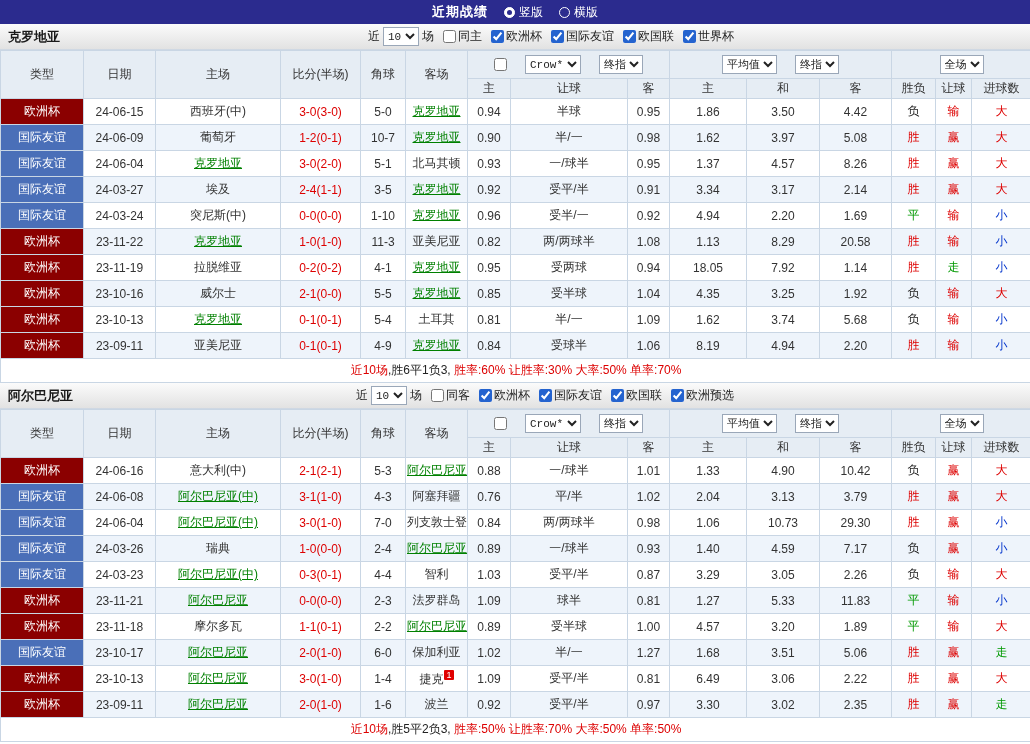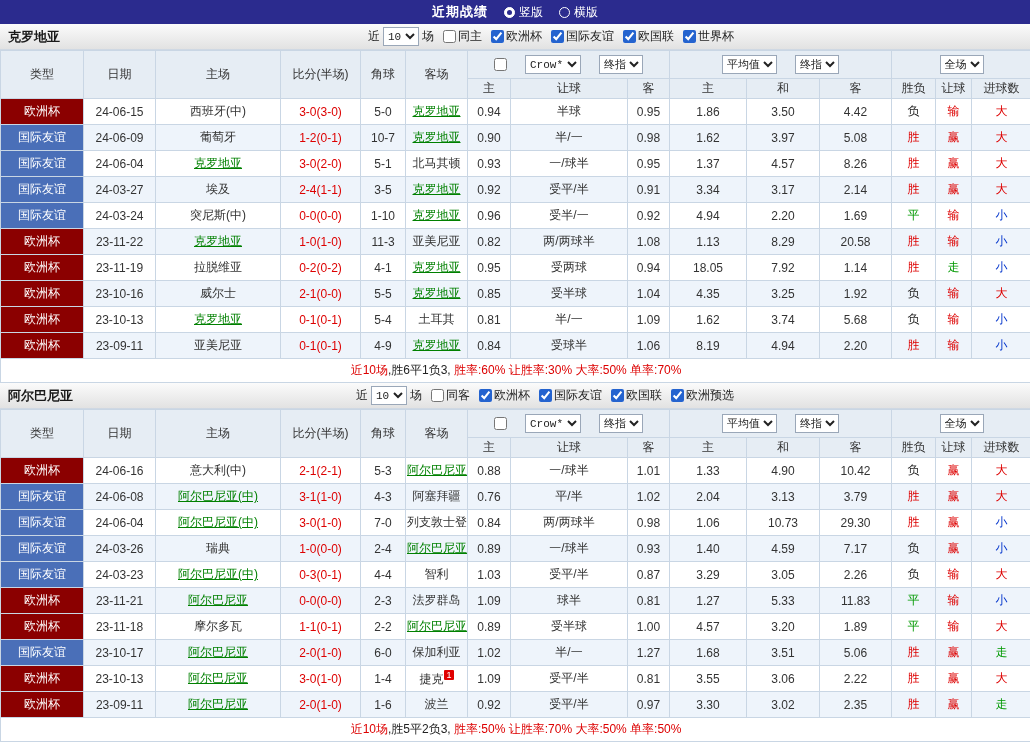--- a/index.html
+++ b/index.html
@@ -552,21 +552,21 @@
         <tr>
           <td class="type t-euro">欧洲杯</td>
           <td>23-10-13</td>
           <td><span class="focus-team">阿尔巴尼亚</span></td>
           <td class="score">3-0(1-0)</td>
           <td>1-4</td>
           <td><span class="">捷克</span><sup class="redcard">1</sup></td>
           <td>1.09</td>
           <td>受平/半</td>
           <td>0.81</td>
-          <td>3.55</td>
+          <td>6.49</td>
           <td>3.06</td>
           <td>2.22</td>
           <td class="c-r">胜</td>
           <td class="c-r">赢</td>
           <td class="c-r">大</td>
         </tr>
         <tr>
           <td class="type t-euro">欧洲杯</td>
           <td>23-09-11</td>
           <td><span class="focus-team">阿尔巴尼亚</span></td>

